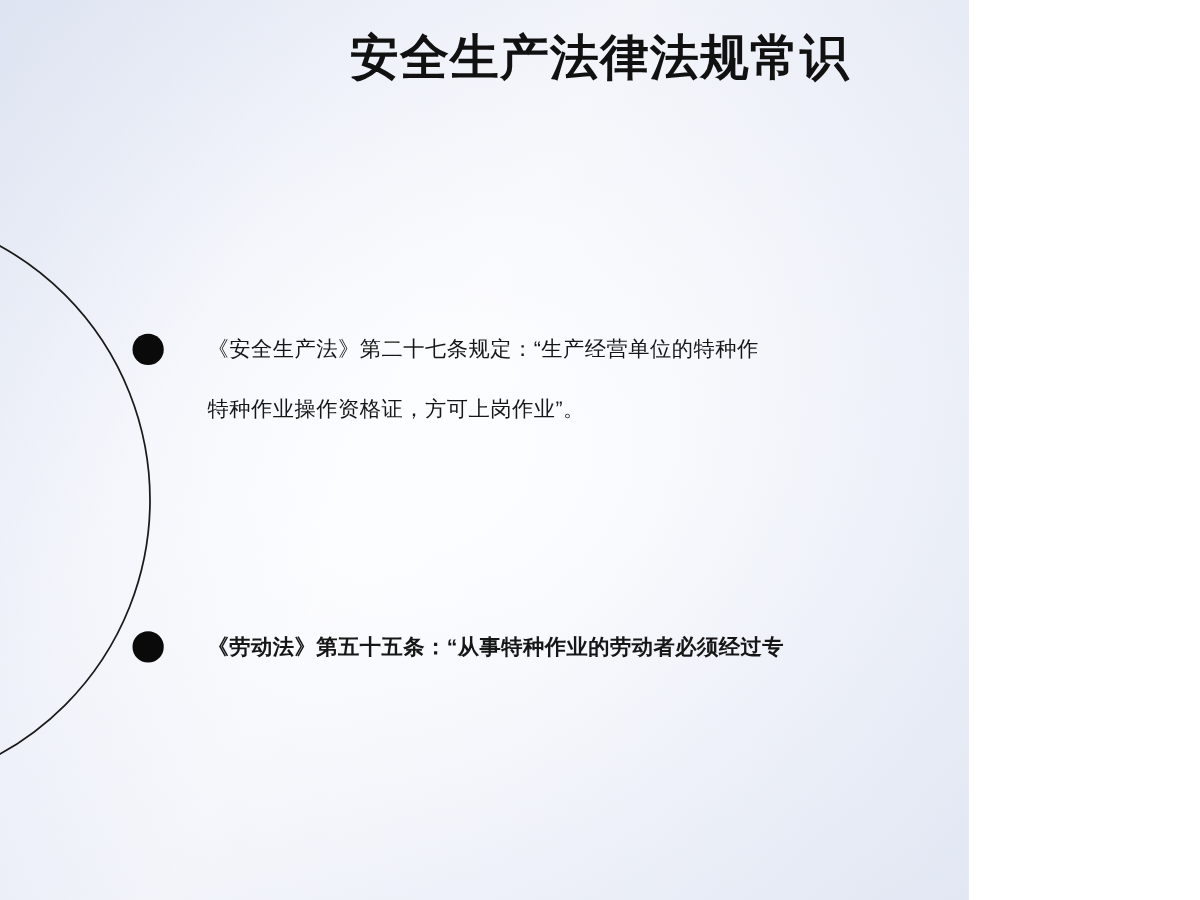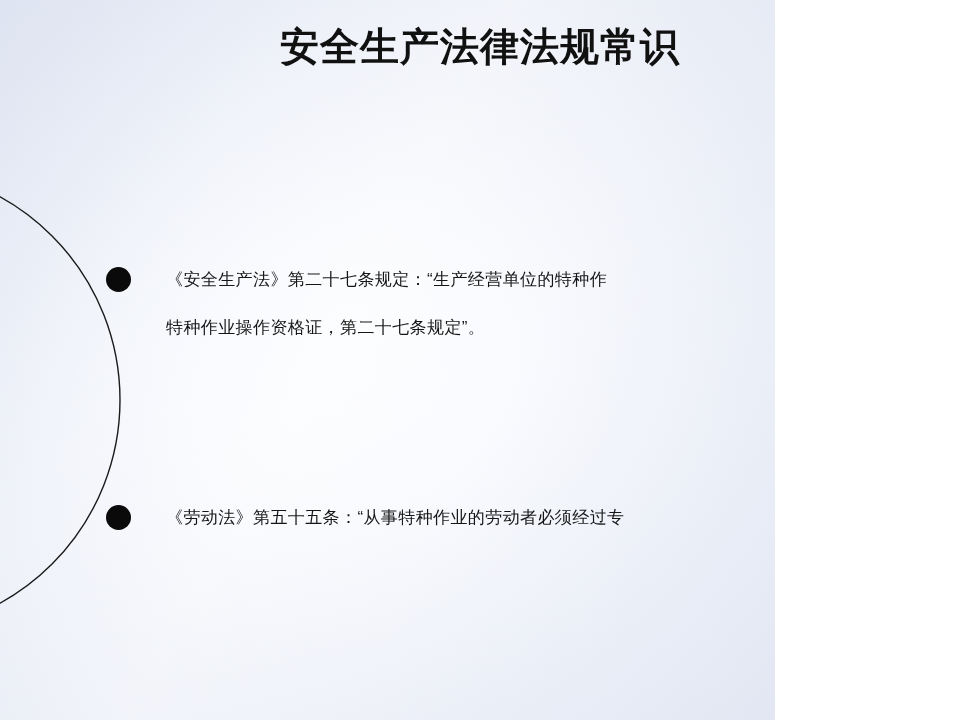--- a/index.html
+++ b/index.html
@@ -81,21 +81,21 @@
     left: 166px;
     width: 748px;
     font-size: 17px;
     line-height: 48px;
     color: #161616;
     letter-spacing: 0.4px;
     text-align: justify;
     text-justify: inter-ideograph;
   }
   #para-1 { top: 256px; }
-  #para-2 { top: 494px; }
+  #para-2 { top: 494px; font-weight: bold; }
 
   .para .line {
     display: block;
     white-space: nowrap;
   }
 </style>
 </head>
 <body>
 
 <div id="slide">
@@ -105,21 +105,21 @@
   <svg id="arc-layer" viewBox="0 0 960 720" width="960" height="720" xmlns="http://www.w3.org/2000/svg">
     <circle cx="-112" cy="400" r="232" fill="none" stroke="#1a1a1a" stroke-width="1.4"></circle>
   </svg>
 
   <div id="title">安全生产法律法规常识</div>
 
   <span class="bullet-dot" id="dot-1"></span>
 
   <div class="para" id="para-1">
     <span class="line">《安全生产法》第二十七条规定：“生产经营单位的特种作</span>
-    <span class="line">特种作业操作资格证，第二十七条规定”。</span>
+    <span class="line">特种作业操作资格证，方可上岗作业”。</span>
   </div>
 
   <span class="bullet-dot" id="dot-2"></span>
 
   <div class="para" id="para-2">
     <span class="line">《劳动法》第五十五条：“从事特种作业的劳动者必须经过专</span>
   </div>
 
 </div>
 

